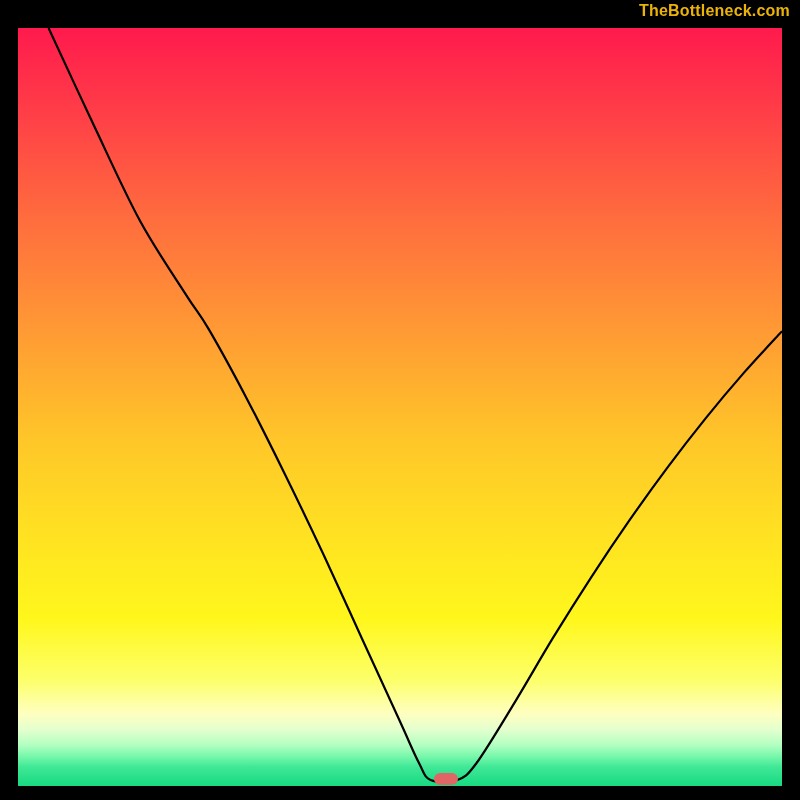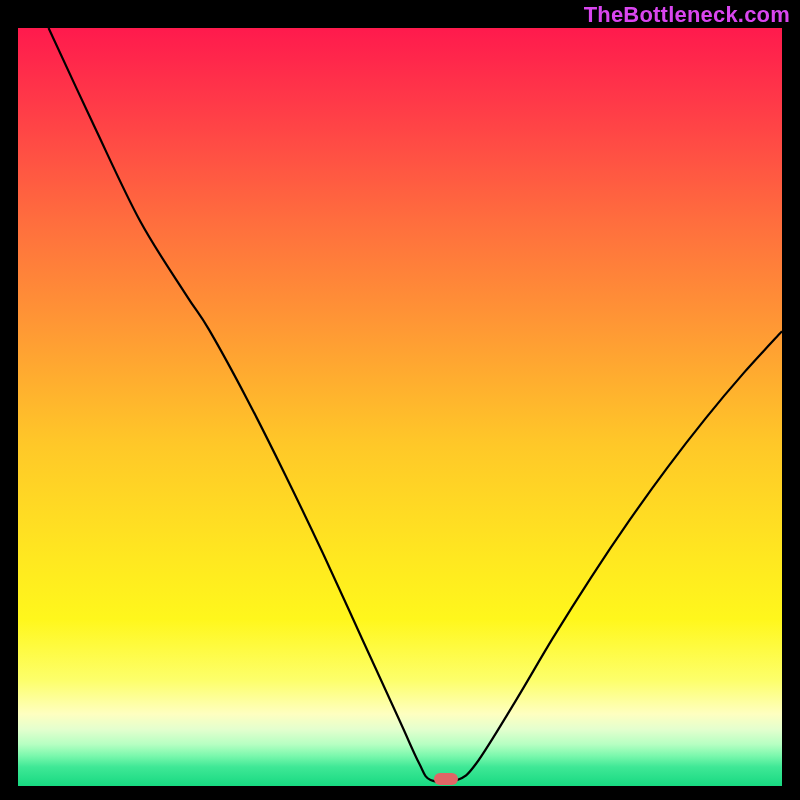--- a/index.html
+++ b/index.html
@@ -8,23 +8,23 @@
     width: 800px;
     height: 800px;
     background: #000;
     overflow: hidden;
   }
   .watermark {
     position: absolute;
     top: 2px;
     right: 10px;
     font-family: Arial, Helvetica, sans-serif;
-    font-size: 22px;
+    font-size: 16px;
     font-weight: bold;
-    color: #d946ef;
+    color: #eab308;
     z-index: 10;
     letter-spacing: 0.2px;
   }
   .frame {
     position: absolute;
     left: 18px;
     top: 28px;
     width: 764px;
     height: 758px;
     background: #000;

